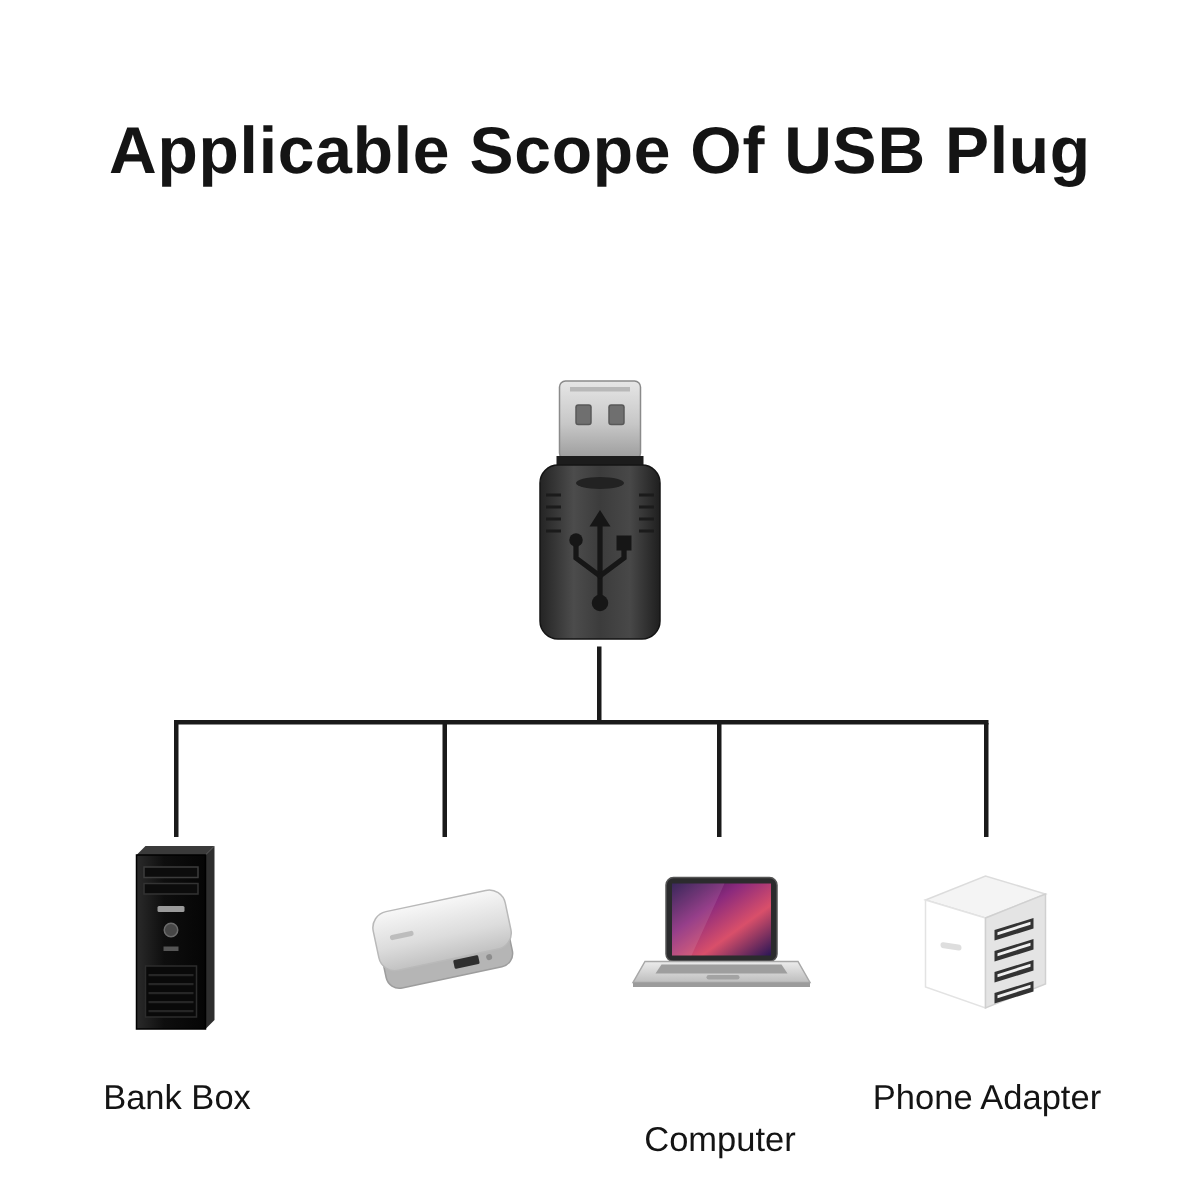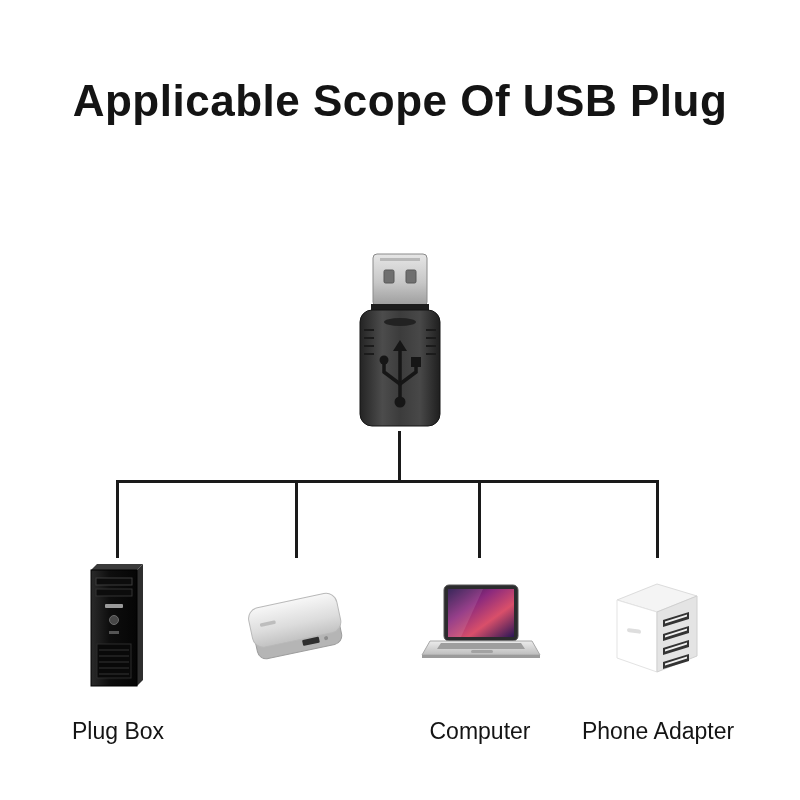--- a/index.html
+++ b/index.html
@@ -48,21 +48,21 @@
   .label{
     position:absolute;
     top:718px;
     width:190px;
     text-align:center;
     font-size:23px;
     color:var(--text);
   }
   .label-0{left:23px;}
   .label-1{left:202px;}
-  .label-2{left:385px;}
+  .label-2{left:385px;margin-top:28px;}
   .label-3{left:563px;}
 </style>
 </head>
 <body>
 
 <div class="page">
 
   <h1 class="title">Applicable Scope Of USB Plug</h1>
 
   <svg class="plug" width="120" height="185" viewBox="0 0 120 185" aria-hidden="true">
@@ -196,17 +196,17 @@
       <polygon points="64,66 90,58 90,65 64,73" fill="#333333"></polygon>
       <polygon points="66,67.5 88,60.5 88,62.5 66,69.5" fill="#f0f0f0"></polygon>
       <polygon points="64,80 90,72 90,79 64,87" fill="#333333"></polygon>
       <polygon points="66,81.5 88,74.5 88,76.5 66,83.5" fill="#f0f0f0"></polygon>
       <polygon points="64,94 90,86 90,93 64,101" fill="#333333"></polygon>
       <polygon points="66,95.5 88,88.5 88,90.5 66,97.5" fill="#f0f0f0"></polygon>
     </g>
     <rect x="28" y="56" width="14" height="4" rx="2" fill="#dedede" transform="skewY(8)"></rect>
   </svg>
 
-  <div class="label label-0">Plug Box</div>
+  <div class="label label-0">Bank Box</div>
   <div class="label label-2">Computer</div>
   <div class="label label-3">Phone Adapter</div>
 
 </div>
 
 </body></html>

